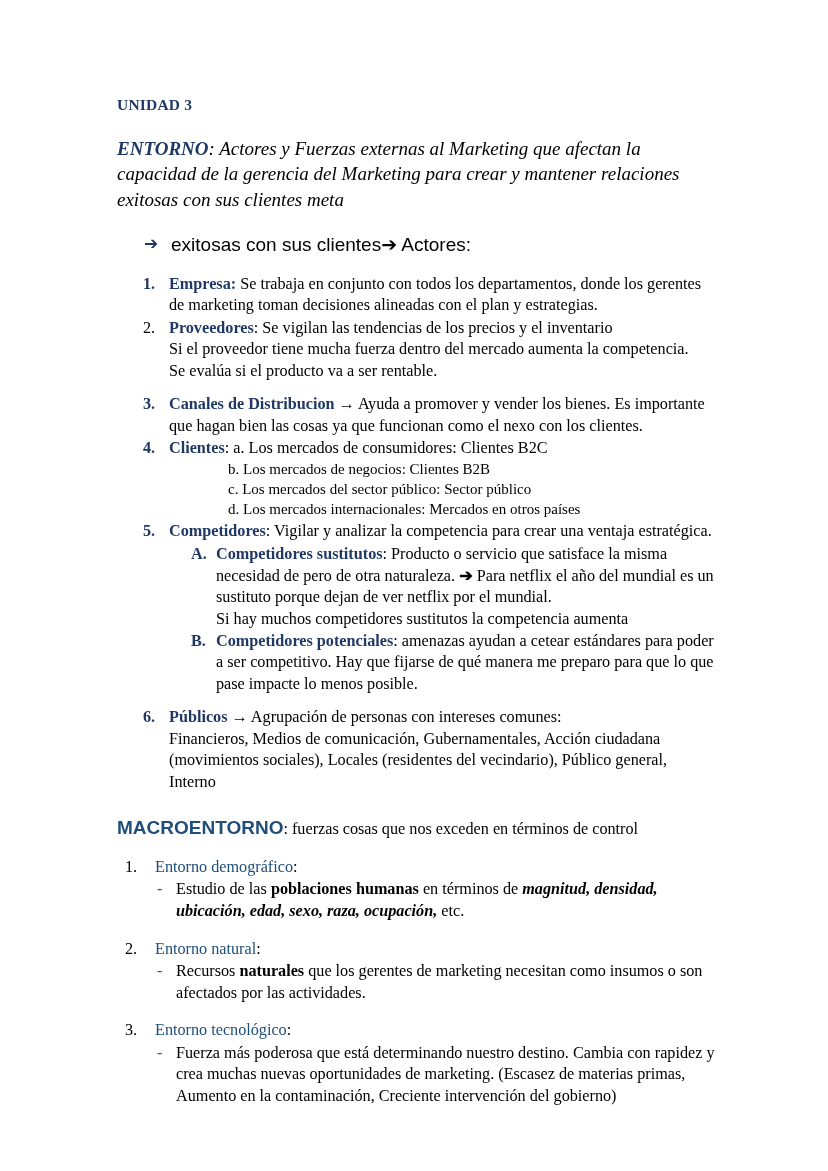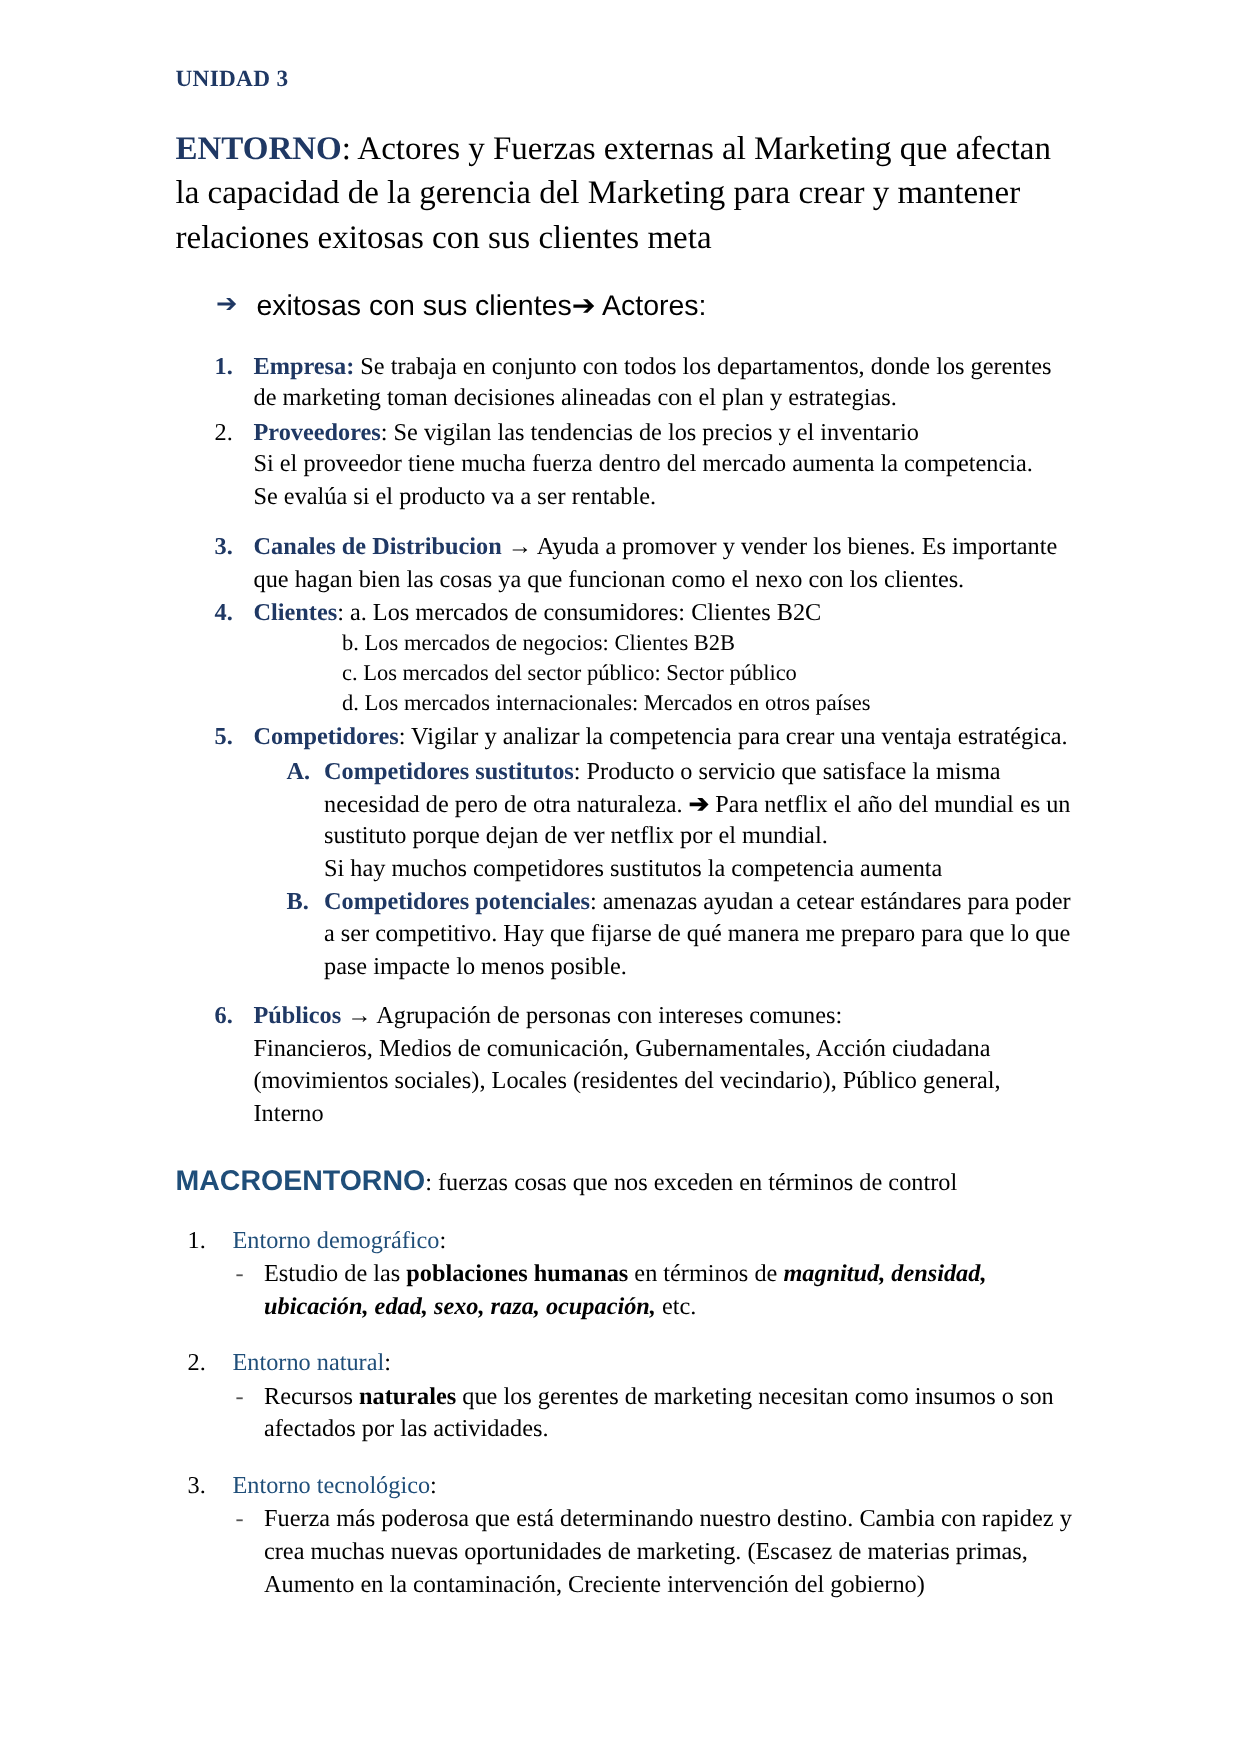--- a/index.html
+++ b/index.html
@@ -13,40 +13,41 @@
     font-family: "Liberation Serif", "DejaVu Serif", serif;
     color: #000000;
     overflow: hidden;
   }
   .page {
     position: relative;
     width: 828px;
     height: 1171px;
     background: #ffffff;
     box-sizing: border-box;
-    padding: 44px 112px 0 117px;
+    padding: 96px 112px 0 117px;
   }
   .blue      { color: #1F3864; }
   .blue2     { color: #1F4E79; }
   .b         { font-weight: bold; }
   .i         { font-style: italic; }
   .sans      { font-family: "Liberation Sans", "DejaVu Sans", sans-serif; }
 
   h1.doc-title {
     font-size: 15.5px;
     font-weight: bold;
     color: #1F3864;
     margin: 0 0 22px 0;
     letter-spacing: 0.2px;
   }
   p.para {
-    font-size: 22px;
+    font-size: 19px;
     line-height: 1.33;
     margin: 0 0 20px 0;
     max-width: 596px;
+    font-style: italic;
   }
   
   .arrow-block {
     position: relative;
     margin: 0 0 16px 0;
     padding-left: 54px;
     max-width: 640px;
   }
   .arrow-block .fat-arrow {
     position: absolute;

